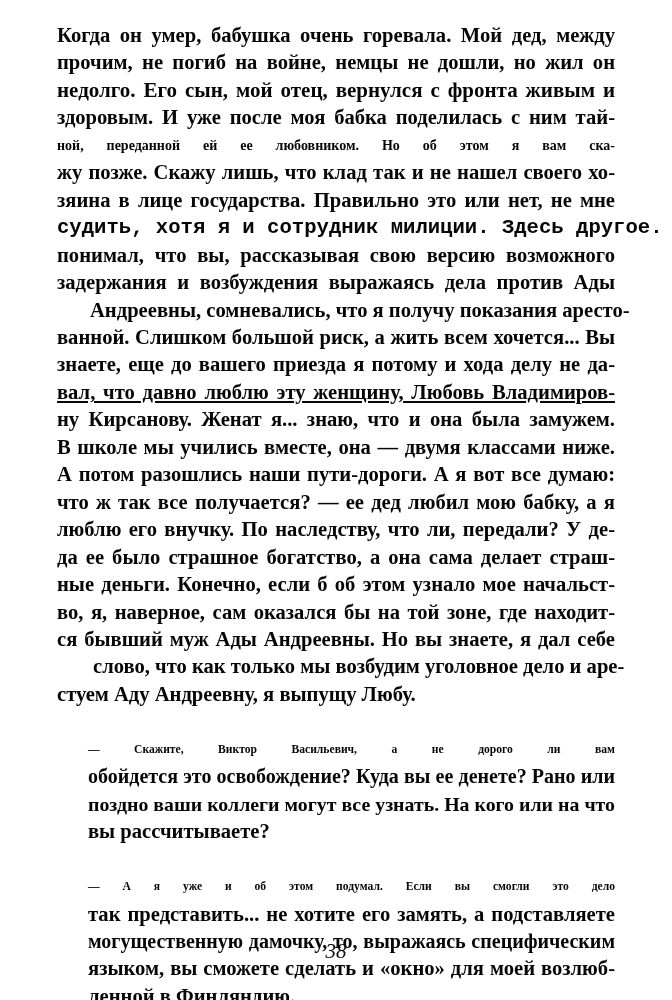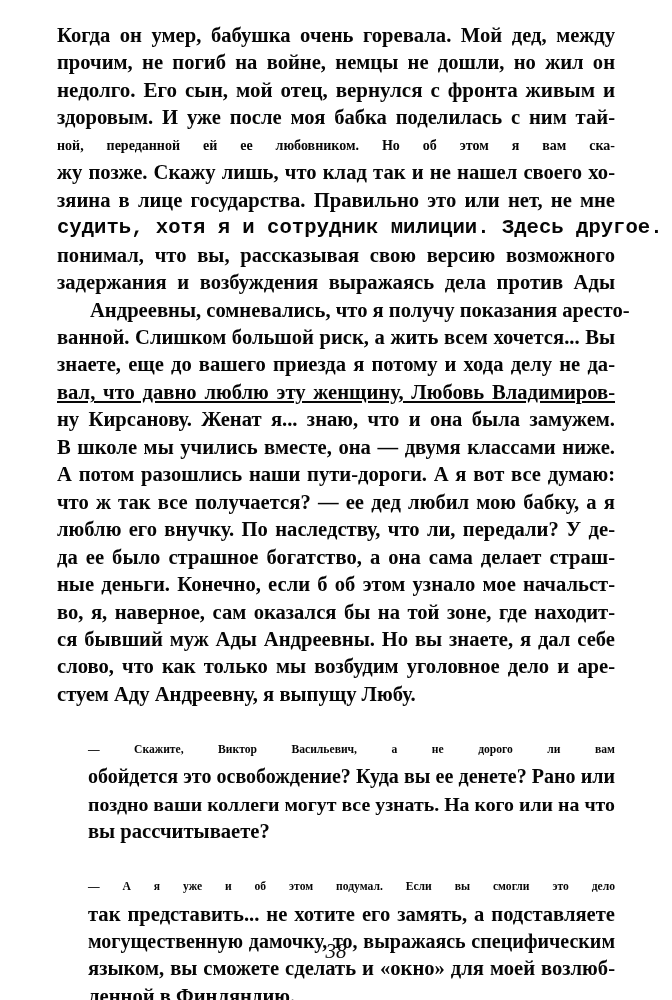--- a/index.html
+++ b/index.html
@@ -118,21 +118,21 @@
         <span class="line" style="font-size: 20.6px; text-decoration: underline;">вал, что давно люблю эту женщину, Любовь Владимиров-</span>
         <span class="line" style="font-size: 20.6px;">ну Кирсанову. Женат я... знаю, что и она была замужем.</span>
         <span class="line" style="font-size: 20.6px;">В школе мы учились вместе, она — двумя классами ниже.</span>
         <span class="line" style="font-size: 20.6px;">А потом разошлись наши пути-дороги. А я вот все думаю:</span>
         <span class="line" style="font-size: 20.6px;">что ж так все получается? — ее дед любил мою бабку, а я</span>
         <span class="line" style="font-size: 20.6px;">люблю его внучку. По наследству, что ли, передали? У де-</span>
         <span class="line" style="font-size: 20.6px;">да ее было страшное богатство, а она сама делает страш-</span>
         <span class="line" style="font-size: 20.6px;">ные деньги. Конечно, если б об этом узнало мое начальст-</span>
         <span class="line" style="font-size: 20.6px;">во, я, наверное, сам оказался бы на той зоне, где находит-</span>
         <span class="line" style="font-size: 20.6px;">ся бывший муж Ады Андреевны. Но вы знаете, я дал себе</span>
-        <span class="line" style="font-size: 20.6px;">слово, что как только мы возбудим уголовное дело и аре-</span>
+        <span class="line" style="font-size: 20.6px; margin-left: 36px;">слово, что как только мы возбудим уголовное дело и аре-</span>
         <span class="line last" style="font-size: 20.6px;">стуем Аду Андреевну, я выпущу Любу.</span>
       </div>
 
     <div class="para indented">
         <span class="line indent" style="font-size: 11.6px;">— Скажите, Виктор Васильевич, а не дорого ли вам</span>
         <span class="line" style="font-size: 20px;">обойдется это освобождение? Куда вы ее денете? Рано или</span>
         <span class="line" style="font-size: 19.85px;">поздно ваши коллеги могут все узнать. На кого или на что</span>
         <span class="line last" style="font-size: 20.6px;">вы рассчитываете?</span>
       </div>
 

